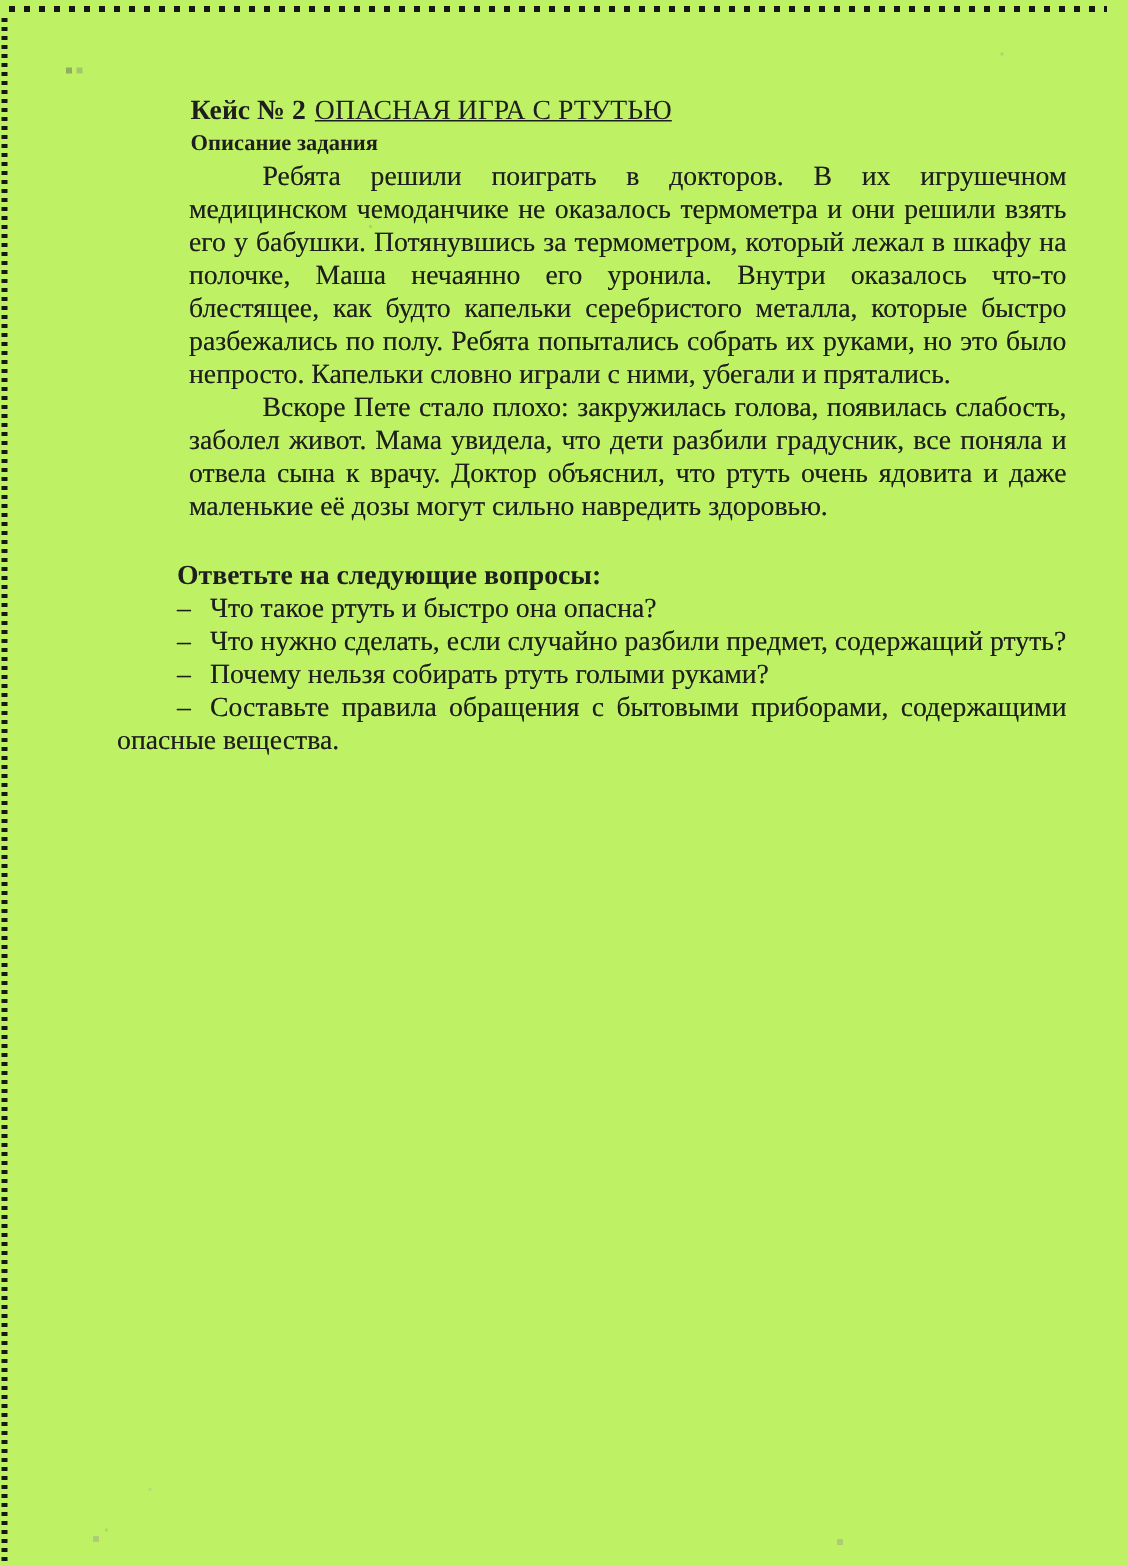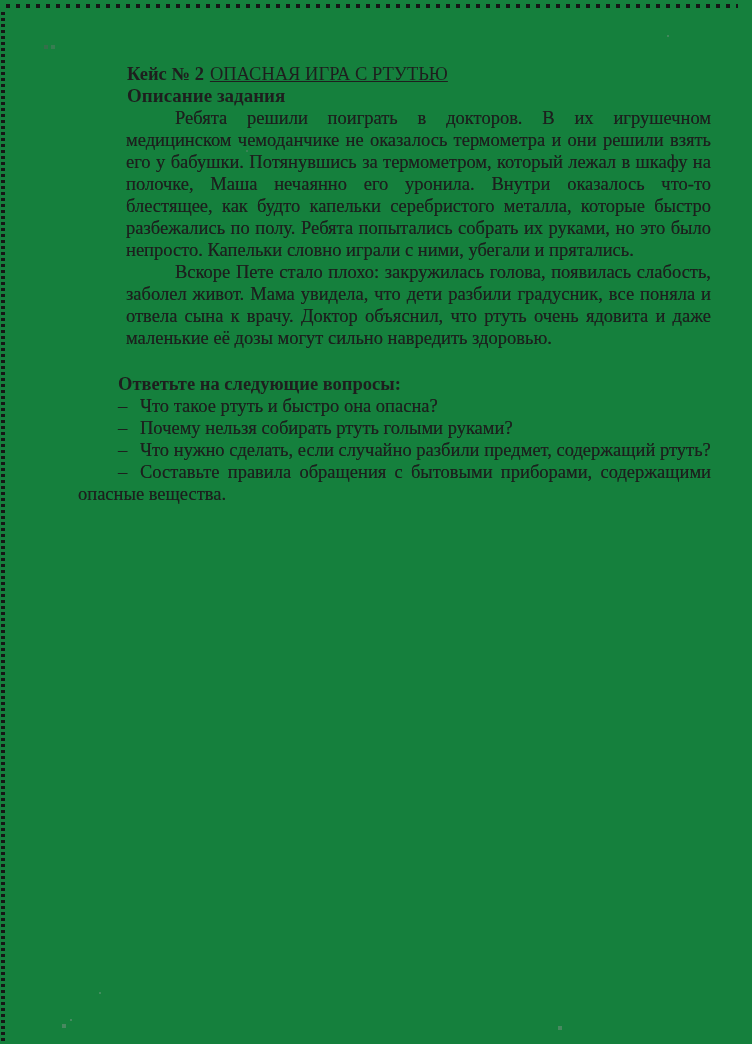--- a/index.html
+++ b/index.html
@@ -4,21 +4,21 @@
 <style>
   html, body {
     margin: 0;
     padding: 0;
     background: #ffffff;
   }
   .scan-page {
     position: relative;
     width: 752px;
     height: 1044px;
-    background: #15803d;
+    background: #bef264;
     overflow: hidden;
     font-family: "Liberation Serif", "DejaVu Serif", serif;
     color: #1e1e1e;
   }
   
   .edge-top {
     position: absolute;
     top: 4px; left: 6px;
     width: 732px; height: 4px;
     background: repeating-linear-gradient(to right, #161616 0 4px, transparent 4px 10px);
@@ -60,21 +60,21 @@
   }
   .case-title .prefix {
     font-weight: bold;
     margin-right: 6px;
   }
   .case-title .underlined {
     text-decoration: underline;
   }
   p.subtitle {
     font-weight: bold;
-    font-size: 19px;
+    font-size: 15px;
     line-height: 22px;
     text-indent: 49px;
   }
   p.body-par {
     font-size: 18.5px;
     line-height: 22px;
     text-align: justify;
     text-indent: 49px;
     text-shadow: 0 0 .4px rgba(20,20,20,.55);
     margin-left: 48px;
@@ -113,19 +113,19 @@
     <p class="subtitle">Описание задания</p>
 
     <p class="body-par">Ребята решили поиграть в докторов. В их игрушечном медицинском чемоданчике не оказалось термометра и они решили взять его у бабушки. Потянувшись за термометром, который лежал в шкафу на полочке, Маша нечаянно его уронила. Внутри оказалось что-то блестящее, как будто капельки серебристого металла, которые быстро разбежались по полу. Ребята попытались собрать их руками, но это было непросто. Капельки словно играли с ними, убегали и прятались.</p>
 
     <p class="body-par">Вскоре Пете стало плохо: закружилась голова, появилась слабость, заболел живот. Мама увидела, что дети разбили градусник, все поняла и отвела сына к врачу. Доктор объяснил, что ртуть очень ядовита и даже маленькие её дозы могут сильно навредить здоровью.</p>
 
     <p class="questions-heading">Ответьте на следующие вопросы:</p>
 
     <p class="question"><span class="dash">–</span><span>Что такое ртуть и быстро она опасна?</span></p>
 
+    <p class="question"><span class="dash">–</span><span>Что нужно сделать, если случайно разбили предмет, содержащий ртуть?</span></p>
+
     <p class="question"><span class="dash">–</span><span>Почему нельзя собирать ртуть голыми руками?</span></p>
-
-    <p class="question"><span class="dash">–</span><span>Что нужно сделать, если случайно разбили предмет, содержащий ртуть?</span></p>
 
     <p class="question"><span class="dash">–</span><span>Составьте правила обращения с бытовыми приборами, содержащими опасные вещества.</span></p>
   </div>
 </div>
 
 </body></html>

